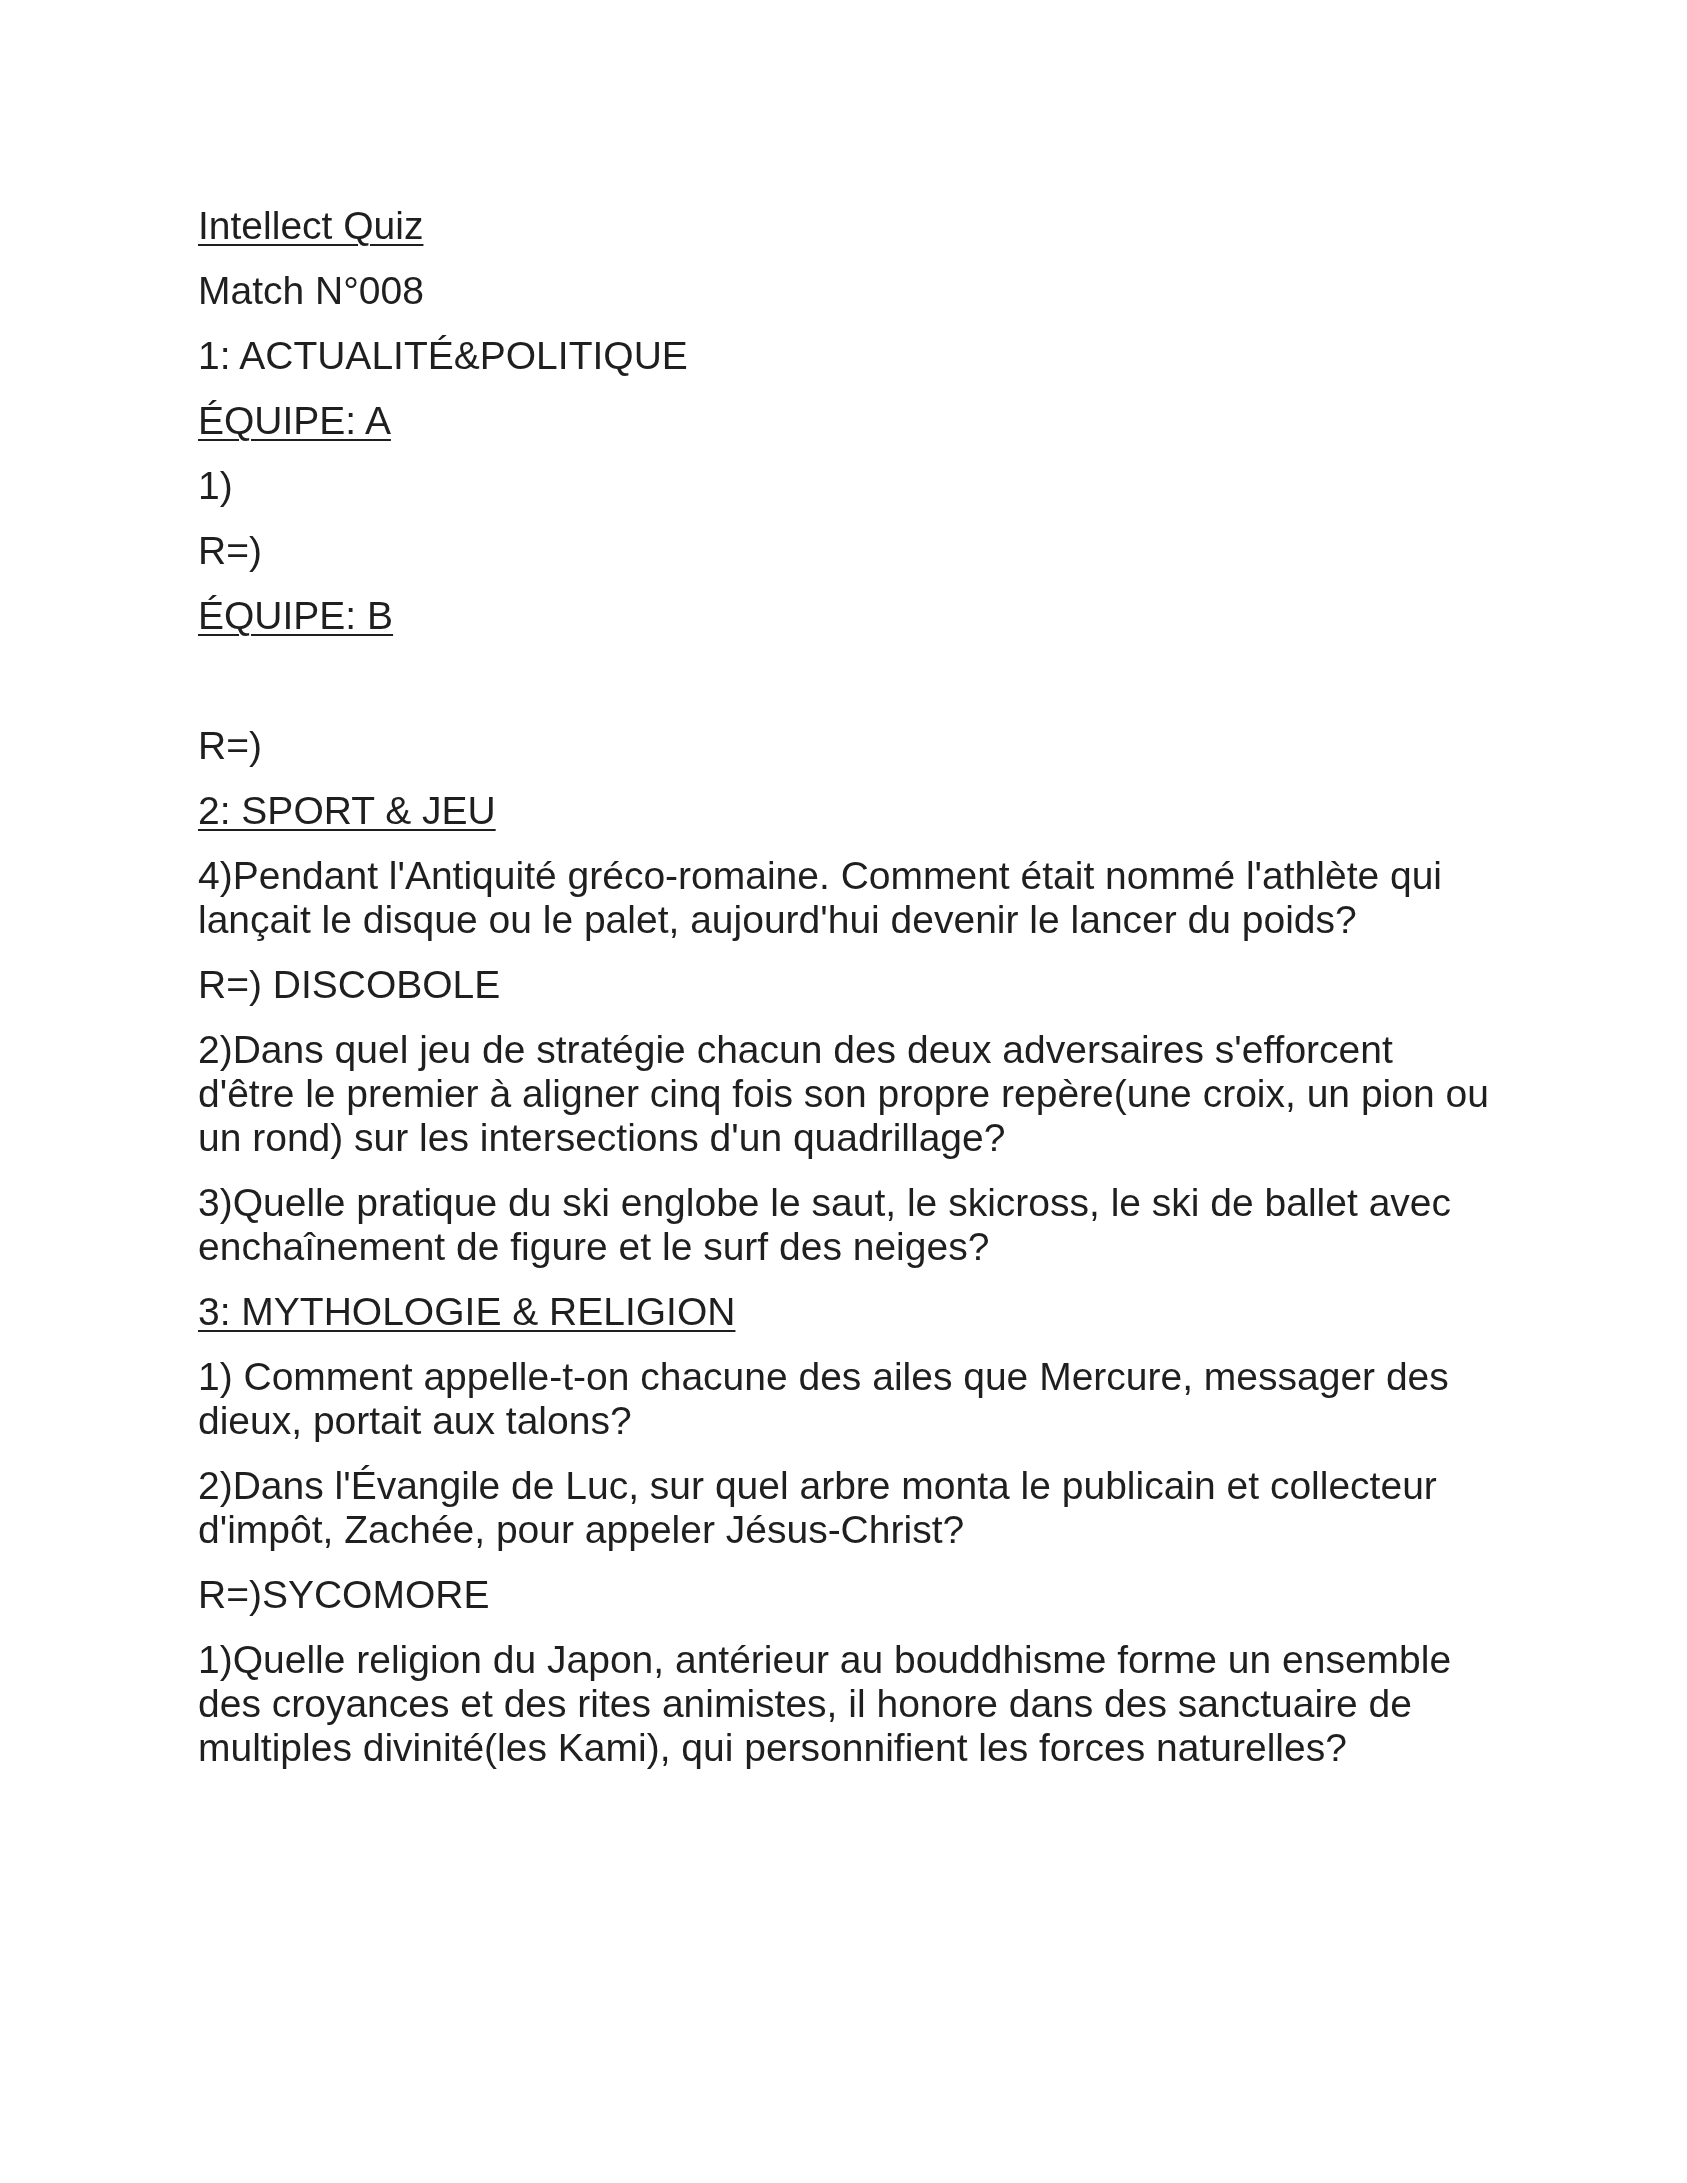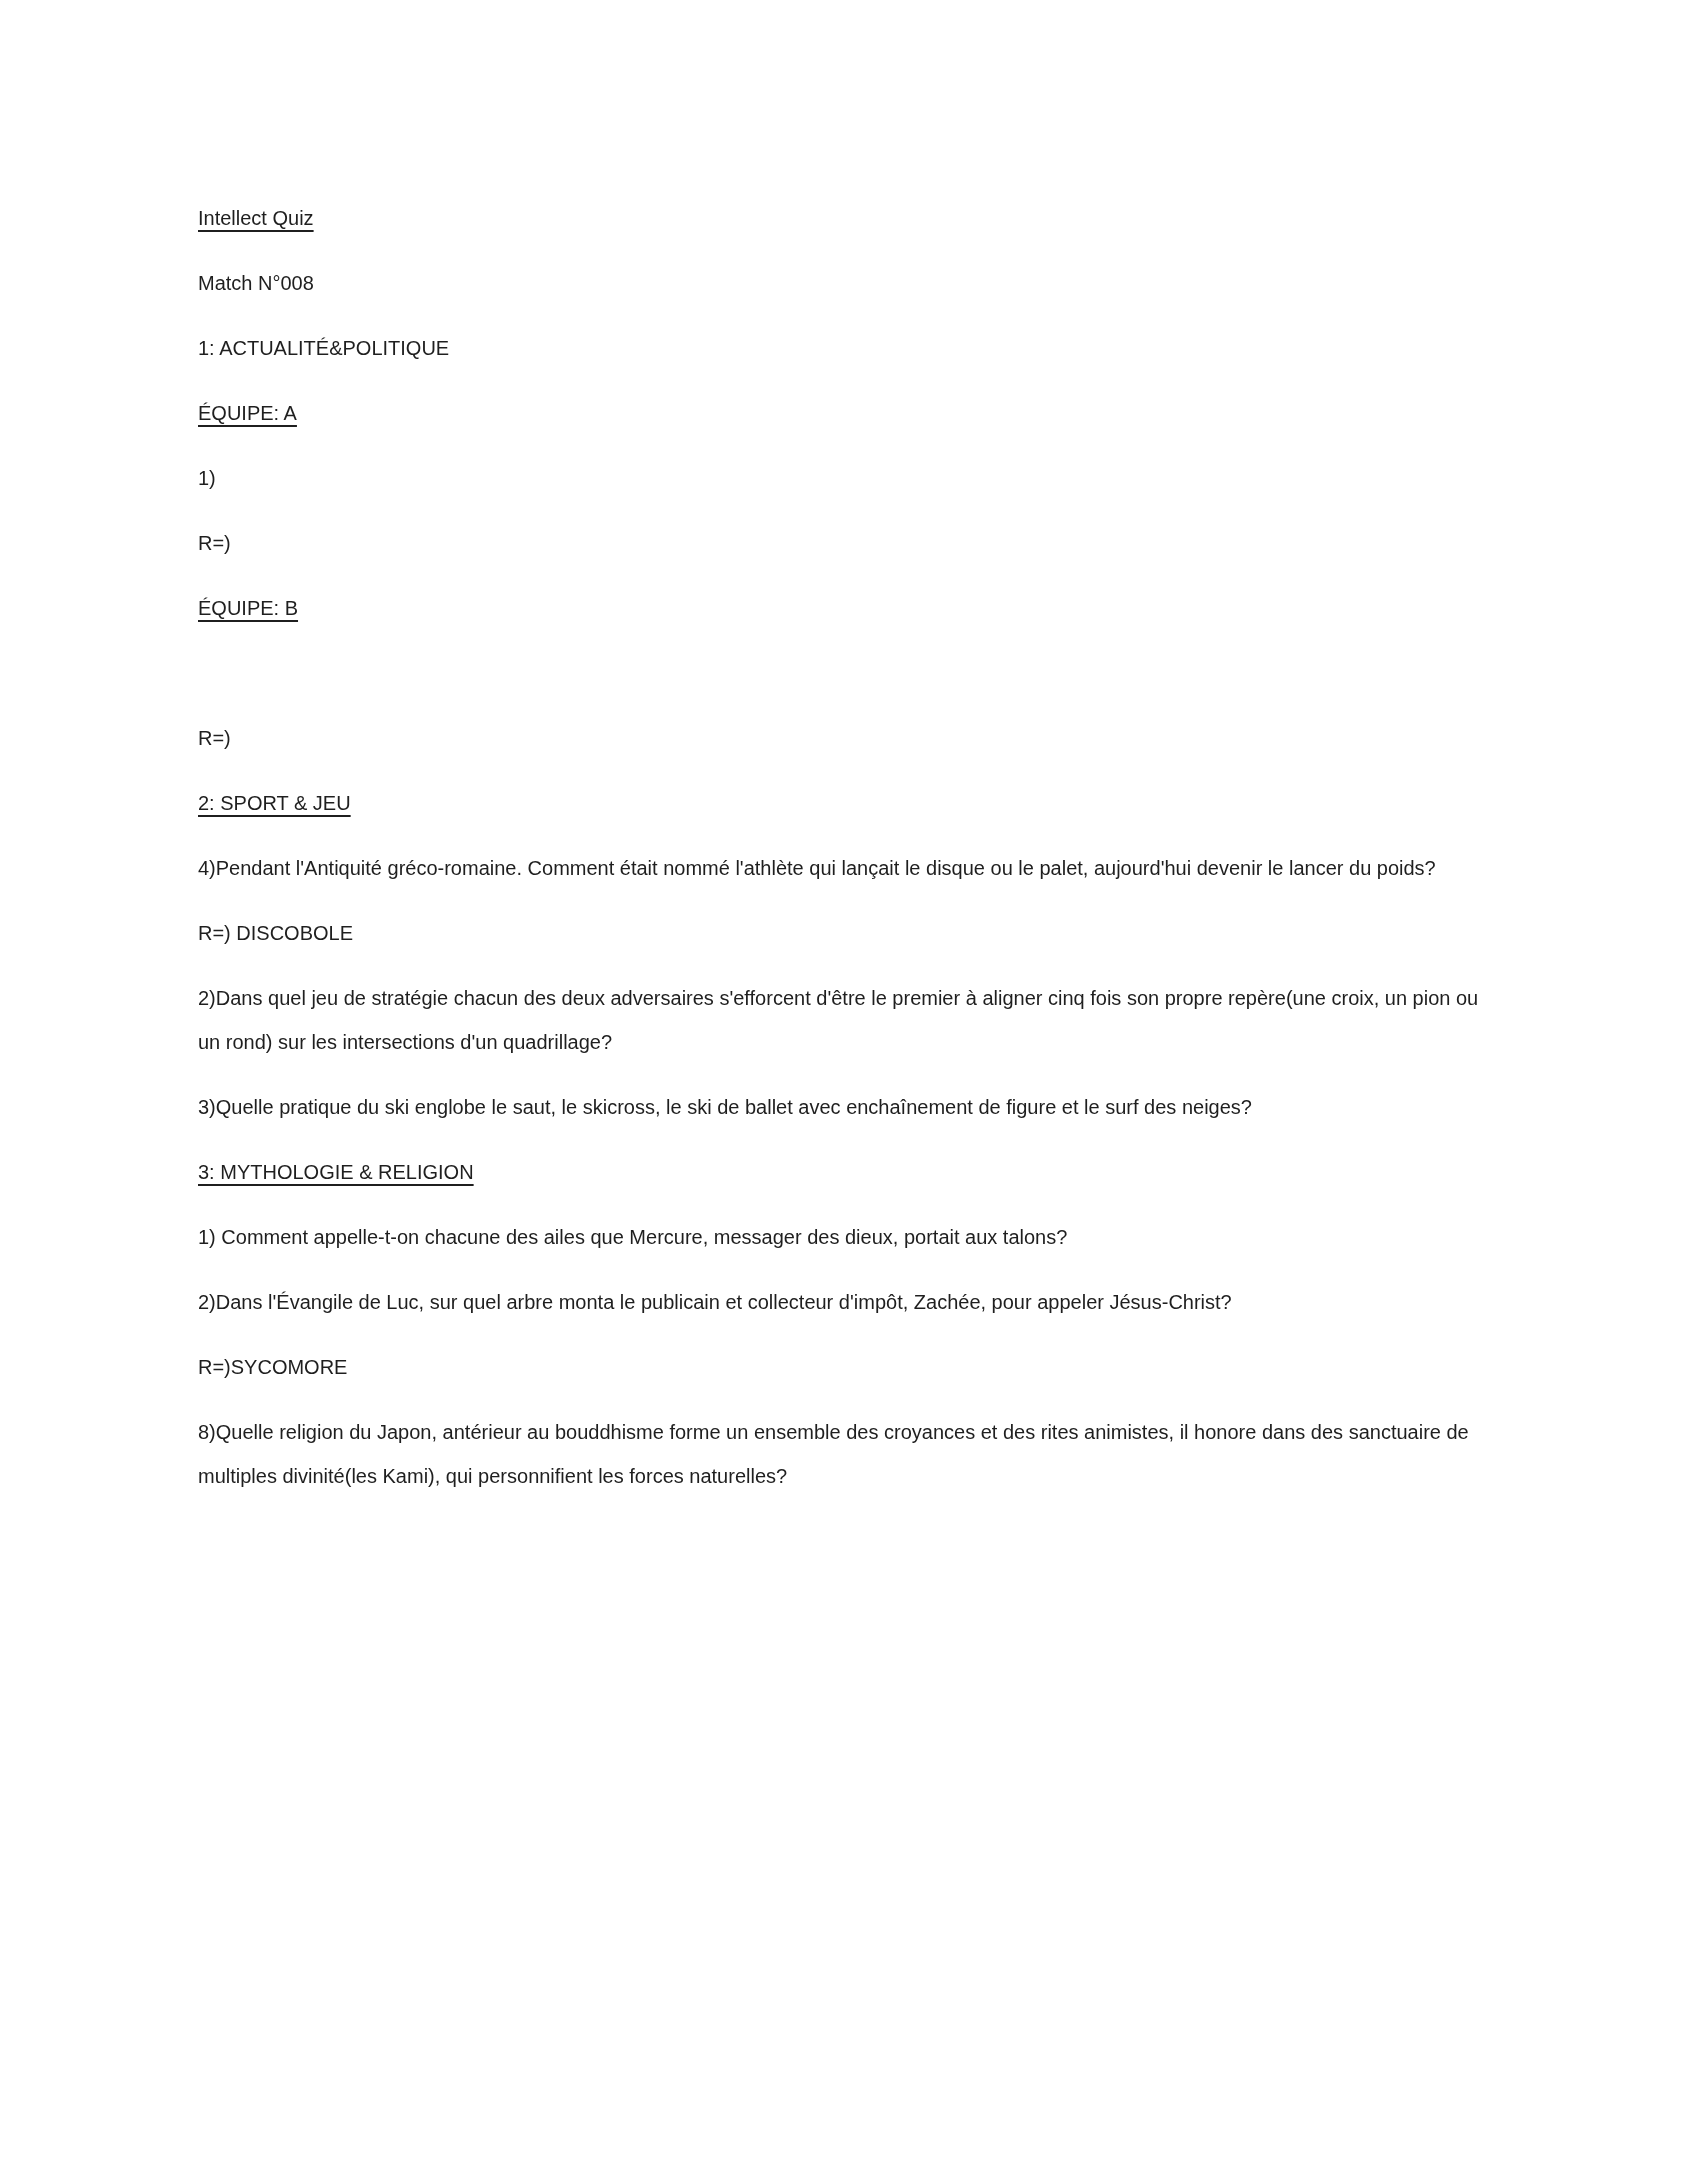--- a/index.html
+++ b/index.html
@@ -15,23 +15,23 @@
     color: #1f1f1f;
   }
   .page {
     box-sizing: border-box;
     width: 1687px;
     min-height: 2183px;
     background: #ffffff;
     padding: 195px 198px 132px 198px;
   }
   .para {
-    font-size: 20px;
+    font-size: 39px;
     line-height: 44px;
-    margin: 1px 0 21px 0;
+    margin: 9px 0 21px 0;
     white-space: pre-wrap;
     word-wrap: break-word;
   }
   .u {
     text-decoration: underline;
     text-decoration-thickness: 1.7px;
     text-underline-offset: 4.6px;
   }
   .blank {
     min-height: 44px;
@@ -52,15 +52,15 @@
   <p class="para">R=)</p>
   <p class="para u">2: SPORT &amp; JEU</p>
   <p class="para">4)Pendant l'Antiquité gréco-romaine. Comment était nommé l'athlète qui lançait le disque ou le palet, aujourd'hui devenir le lancer du poids?</p>
   <p class="para">R=) DISCOBOLE</p>
   <p class="para">2)Dans quel jeu de stratégie chacun des deux adversaires s'efforcent d'être le premier à aligner cinq fois son propre repère(une croix, un pion ou un rond) sur les intersections d'un quadrillage?</p>
   <p class="para">3)Quelle pratique du ski englobe le saut, le skicross, le ski de ballet avec enchaînement de figure et le surf des neiges?</p>
   <p class="para u">3: MYTHOLOGIE &amp; RELIGION</p>
   <p class="para">1) Comment appelle-t-on chacune des ailes que Mercure, messager des dieux, portait aux talons?</p>
   <p class="para">2)Dans l'Évangile de Luc, sur quel arbre monta le publicain et collecteur d'impôt, Zachée, pour appeler Jésus-Christ?</p>
   <p class="para">R=)SYCOMORE</p>
-  <p class="para">8)Quelle religion du Japon, antérieur au bouddhisme forme un ensemble des croyances et des rites animistes, il honore dans des sanctuaire de multiples divinité(les Kami), qui personnifient les forces naturelles?</p>
+  <p class="para">1)Quelle religion du Japon, antérieur au bouddhisme forme un ensemble des croyances et des rites animistes, il honore dans des sanctuaire de multiples divinité(les Kami), qui personnifient les forces naturelles?</p>
 </div>
 
 
 </body></html>

